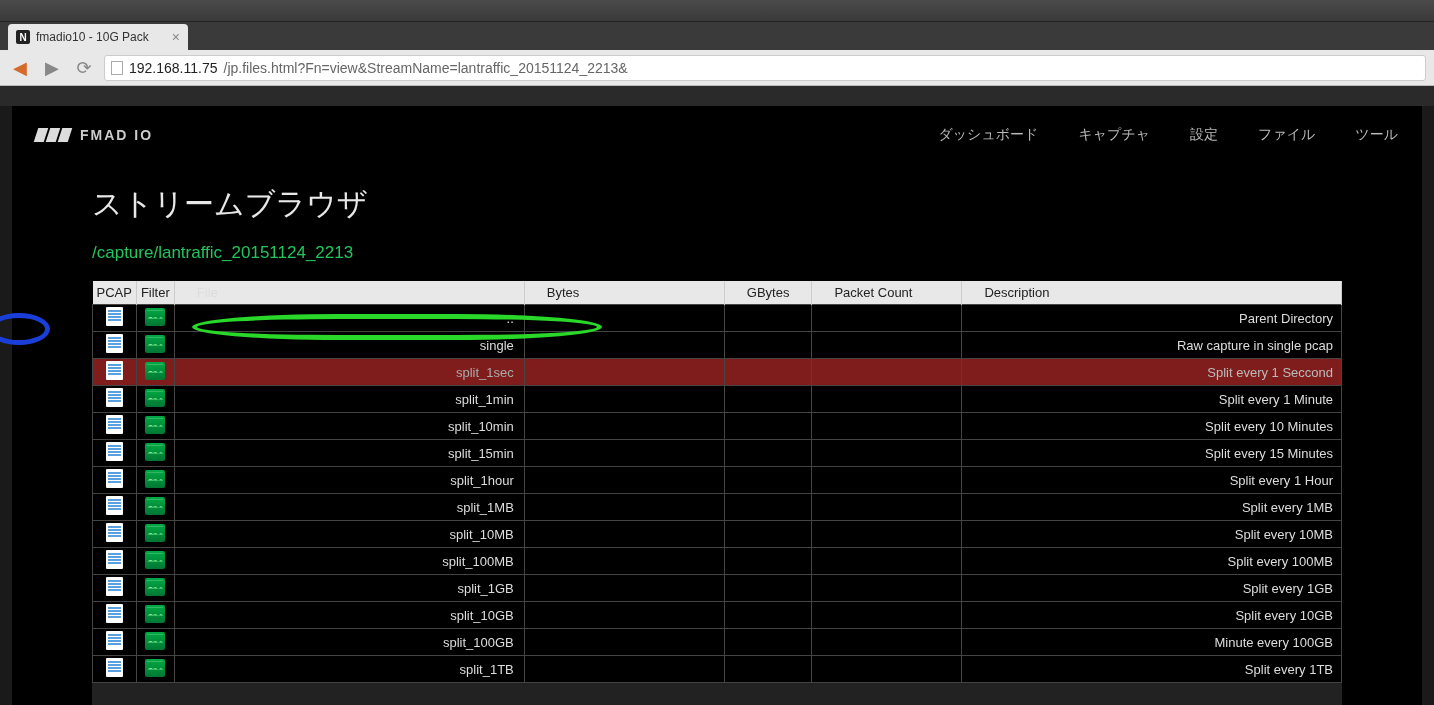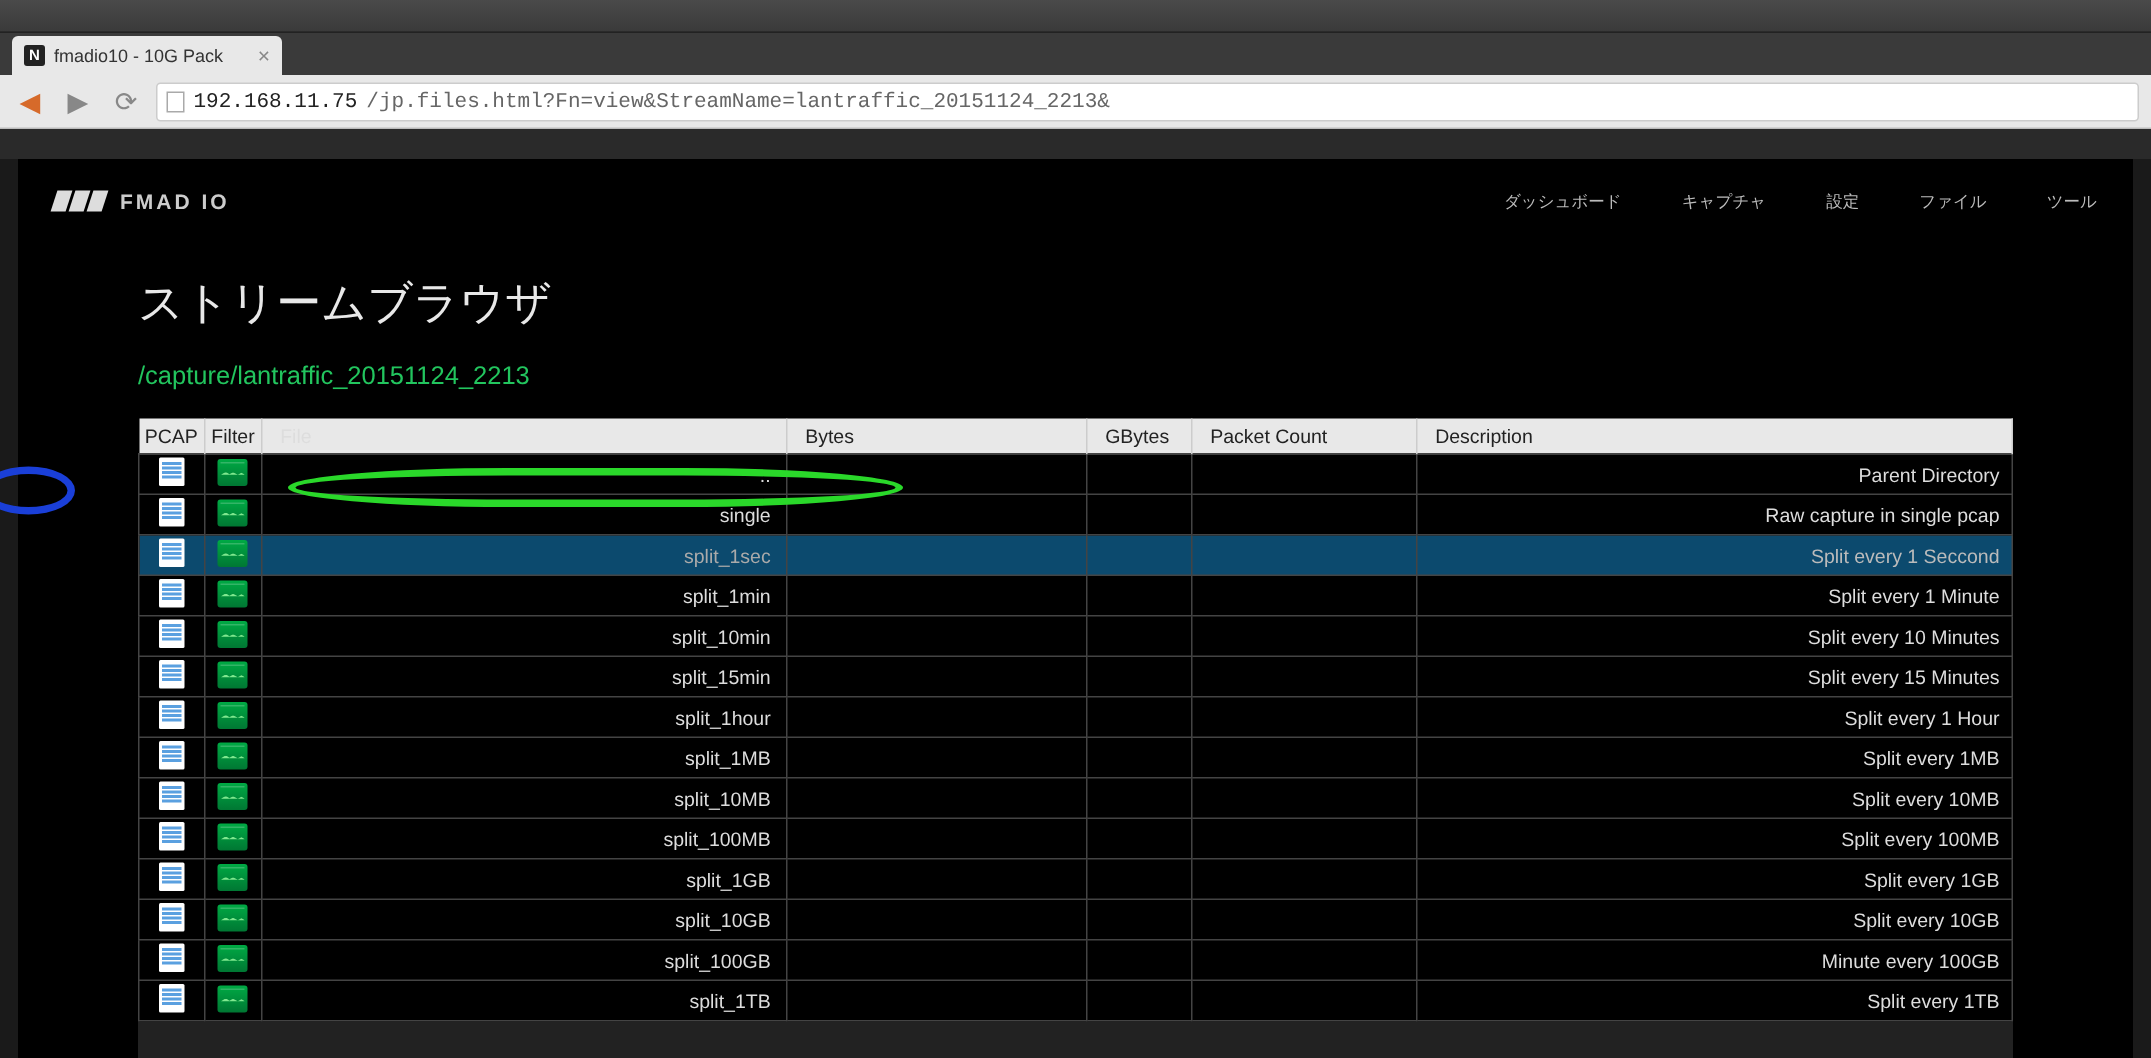--- a/index.html
+++ b/index.html
@@ -7,42 +7,42 @@
 
 .window-chrome { height: 22px; background: linear-gradient(#4a4a4a, #3a3a3a); border-bottom: 1px solid #222; }
 .tab-bar { height: 28px; background: #3a3a3a; display: flex; align-items: flex-end; padding-left: 8px; }
 .tab { background: #e8e8e8; height: 26px; display: flex; align-items: center; padding: 0 8px; border-radius: 4px 4px 0 0; font-size: 12px; color: #333; min-width: 180px; gap: 6px; }
 .tab-favicon { width: 14px; height: 14px; background: #222; color: #fff; font-weight: bold; font-size: 10px; display: flex; align-items: center; justify-content: center; border-radius: 2px; }
 .tab-close { margin-left: auto; color: #888; cursor: pointer; font-size: 14px;}
 
 .url-bar { height: 36px; background: #e8e8e8; display: flex; align-items: center; padding: 0 8px; gap: 8px; border-bottom: 1px solid #bbb; }
 .nav-btn { width: 24px; height: 24px; display: flex; align-items: center; justify-content: center; cursor: pointer; color: #888; font-size: 18px; }
 .nav-back { color: #d66a2a; }
-.url-input-wrap { flex: 1; background: #fff; border: 1px solid #ccc; border-radius: 3px; height: 26px; display: flex; align-items: center; padding: 0 6px; color: #666; font-size: 14px; gap: 6px; font-family: Liberation Mono, monospace; }
+.url-input-wrap { flex: 1; background: #fff; border: 1px solid #ccc; border-radius: 3px; height: 26px; display: flex; align-items: center; padding: 0 6px; color: #666; font-size: 14px; gap: 6px; }
 .url-input-wrap .host { color: #222; }
 .doc-icon { width: 12px; height: 14px; border: 1px solid #aaa; position: relative; }
 
 .page { background: #1a1a1a; height: calc(705px - 22px - 28px - 36px); overflow: auto; position: relative; margin-top: 20px; }
 .dark-inner { background: #000; margin: 0 12px; min-height: 100%; }
 
 .topbar { display: flex; align-items: center; padding: 20px 24px 10px; }
 .logo-wrap { display: flex; align-items: center; gap: 10px; color: #ccc; font-weight: bold; letter-spacing: 2px; font-size: 14px;}
 .logo-mark { display: flex; gap: 2px; }
 .logo-mark span { width: 10px; height: 14px; background: #ddd; transform: skewX(-18deg); }
-.nav { margin-left: auto; display: flex; gap: 40px; color: #bbb; font-size: 11px; }
+.nav { margin-left: auto; display: flex; gap: 40px; color: #bbb; font-size: 14px; }
 .nav div { cursor: pointer; }
 
 .content { padding: 30px 80px 40px; }
 .page-title { color: #e8e8e8; font-size: 30px; font-weight: normal; margin-bottom: 18px; }
 .breadcrumb { color: #22c55e; font-size: 17px; margin-bottom: 18px; }
 
 table { width: 100%; border-collapse: collapse; font-size: 13px; color: #ddd; }
-thead th { background: #e8e8e8; color: #222; text-align: left; padding: 4px 12px; font-weight: normal; border-right: 1px solid #ccc; }
+thead th { background: #e8e8e8; color: #222; text-align: left; padding: 4px 22px; font-weight: normal; border-right: 1px solid #ccc; }
 tbody td { padding: 3px 8px; border: 1px solid #444; background: #000; }
-tbody tr.hl td { background: #0c4a6e; color: #bbb; }
+tbody tr.hl td { background: #7f1d1d; color: #bbb; }
 .col-pcap, .col-filter { width: 36px; text-align: center; padding: 2px 4px; }
 .col-file { width: 350px; text-align: right; padding-right: 10px; color: #ddd; }
 tbody tr.hl .col-file { color: #aaa; }
 .col-bytes { width: 200px; }
 .col-gbytes { width: 70px; }
 .col-pkt { width: 150px; }
 .col-desc { text-align: right; }
 
 .icon-pcap { display: inline-block; width: 17px; height: 19px; background: #fff; border-radius: 1px; position: relative; }
 .icon-pcap::before { content:""; position:absolute; top:3px; left:2px; right:2px; height:2px; background:#5aa0e0; box-shadow: 0 3px 0 #5aa0e0, 0 6px 0 #5aa0e0, 0 9px 0 #5aa0e0; }

